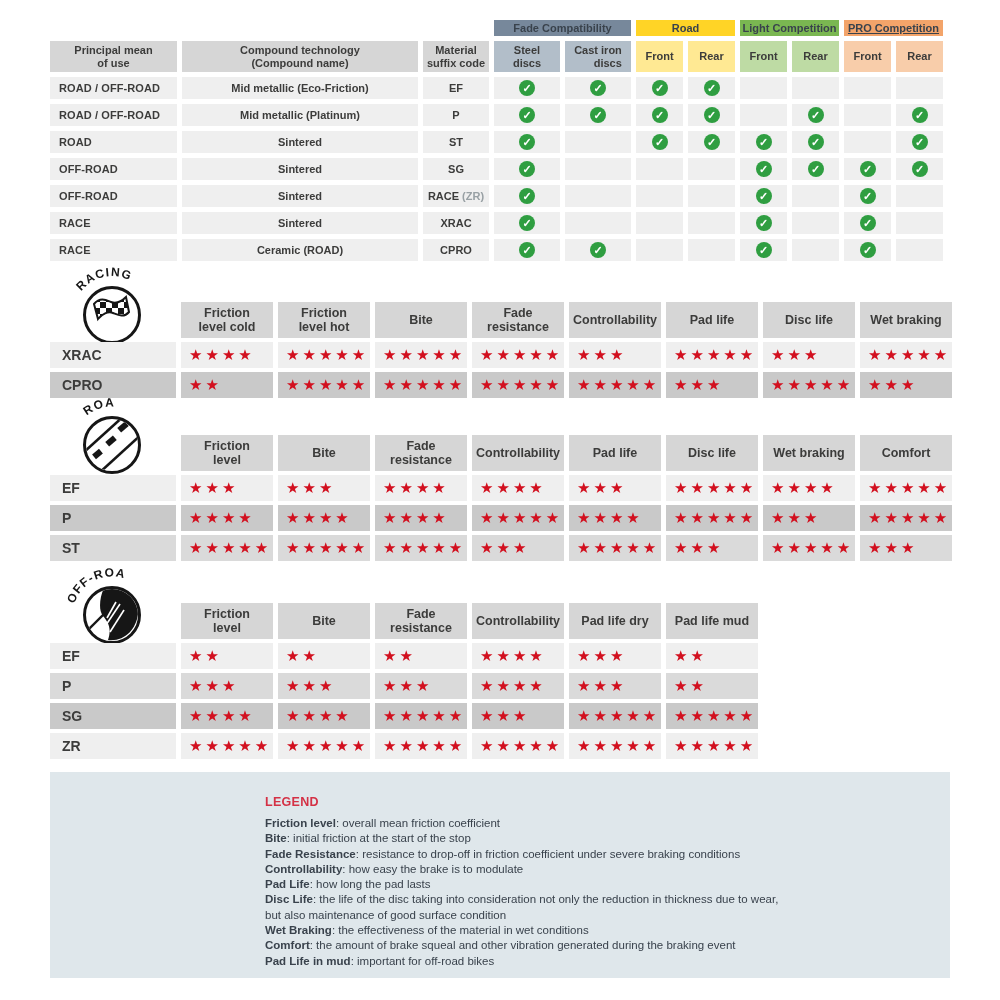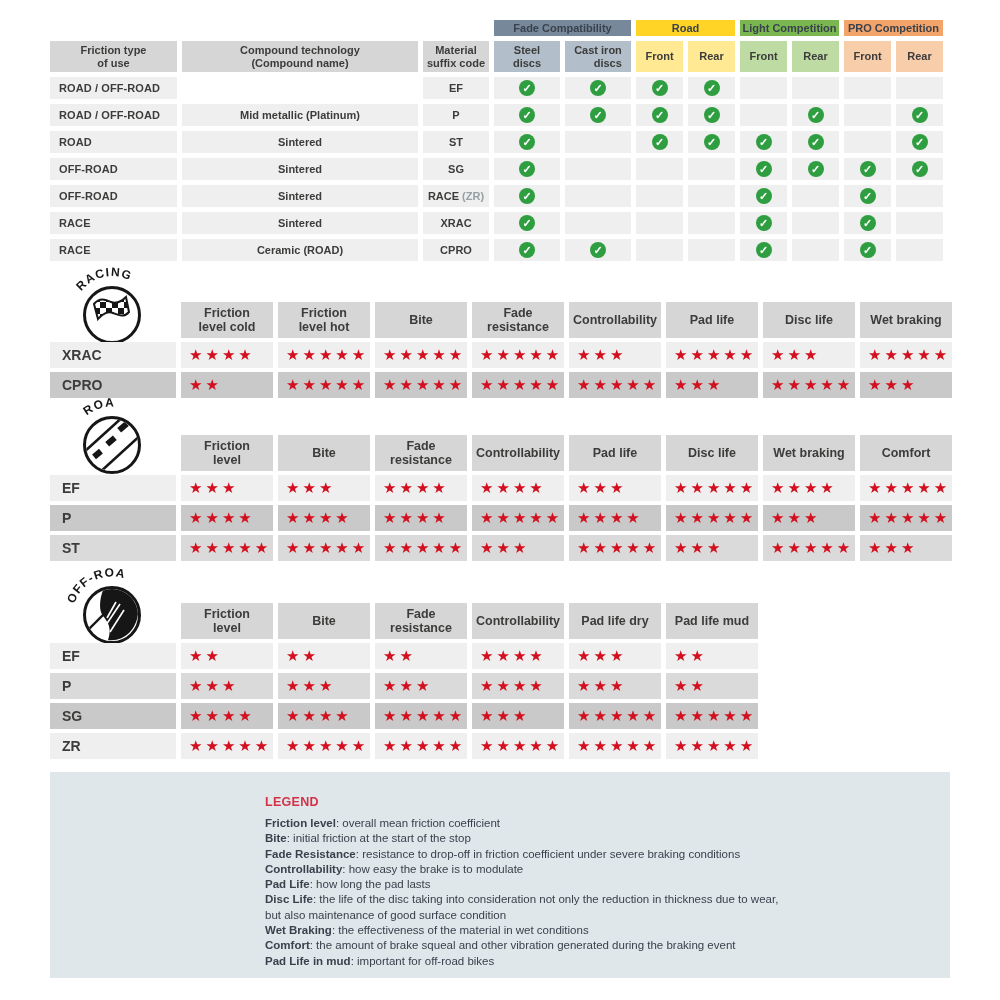--- a/index.html
+++ b/index.html
@@ -51,38 +51,39 @@
 </style>
 </head>
 <body>
 
 <div class="page">
 
   <div class="compat-grid" id="compat-table">
       <div class="group-hdr" style="grid-area: 1 / 4 / auto / span 2; background: rgb(119, 136, 155);">Fade Compatibility</div>
       <div class="group-hdr" style="grid-area: 1 / 6 / auto / span 2; background: rgb(255, 212, 38);">Road</div>
       <div class="group-hdr" style="grid-area: 1 / 8 / auto / span 2; background: rgb(122, 183, 81);">Light Competition</div>
-      <div class="group-hdr" style="grid-area: 1 / 10 / auto / span 2; background: rgb(243, 164, 106);">PRO Competition</div>
-      <div class="col-hdr main" style="grid-area: 2 / 1;">Friction type
+      <div class="group-hdr" style="grid-area: 1 / 10 / auto / span 2; background: rgb(243, 164, 106); text-decoration: underline;">PRO Competition</div>
+      <div class="col-hdr main" style="grid-area: 2 / 1;">Principal mean
 of use</div>
       <div class="col-hdr main" style="grid-area: 2 / 2;">Compound technology
 (Compound name)</div>
       <div class="col-hdr main" style="grid-area: 2 / 3;">Material
 suffix code</div>
       <div class="col-hdr" style="grid-area: 2 / 4; background: rgb(178, 190, 201);">Steel
 discs</div>
       <div class="col-hdr" style="grid-area: 2 / 5; background: rgb(178, 190, 201); text-align: right;">Cast iron
 discs</div>
       <div class="col-hdr" style="grid-area: 2 / 6; background: rgb(255, 233, 147);">Front</div>
       <div class="col-hdr" style="grid-area: 2 / 7; background: rgb(255, 233, 147);">Rear</div>
       <div class="col-hdr" style="grid-area: 2 / 8; background: rgb(190, 219, 164);">Front</div>
       <div class="col-hdr" style="grid-area: 2 / 9; background: rgb(190, 219, 164);">Rear</div>
       <div class="col-hdr" style="grid-area: 2 / 10; background: rgb(248, 205, 170);">Front</div>
       <div class="col-hdr" style="grid-area: 2 / 11; background: rgb(248, 205, 170);">Rear</div>
       <div class="cell use" style="grid-area: 3 / 1;">ROAD / OFF-ROAD</div>
+      <div class="cell" style="grid-area: 3 / 2;">Mid metallic (Eco-Friction)</div>
       <div class="cell" style="grid-area: 3 / 3;">
         <span>EF</span>
       </div>
       <div class="cell" style="grid-area: 3 / 4;">
         <span class="check-dot">✓</span>
       </div>
       <div class="cell" style="grid-area: 3 / 5;">
         <span class="check-dot">✓</span>
       </div>
       <div class="cell" style="grid-area: 3 / 6;">

